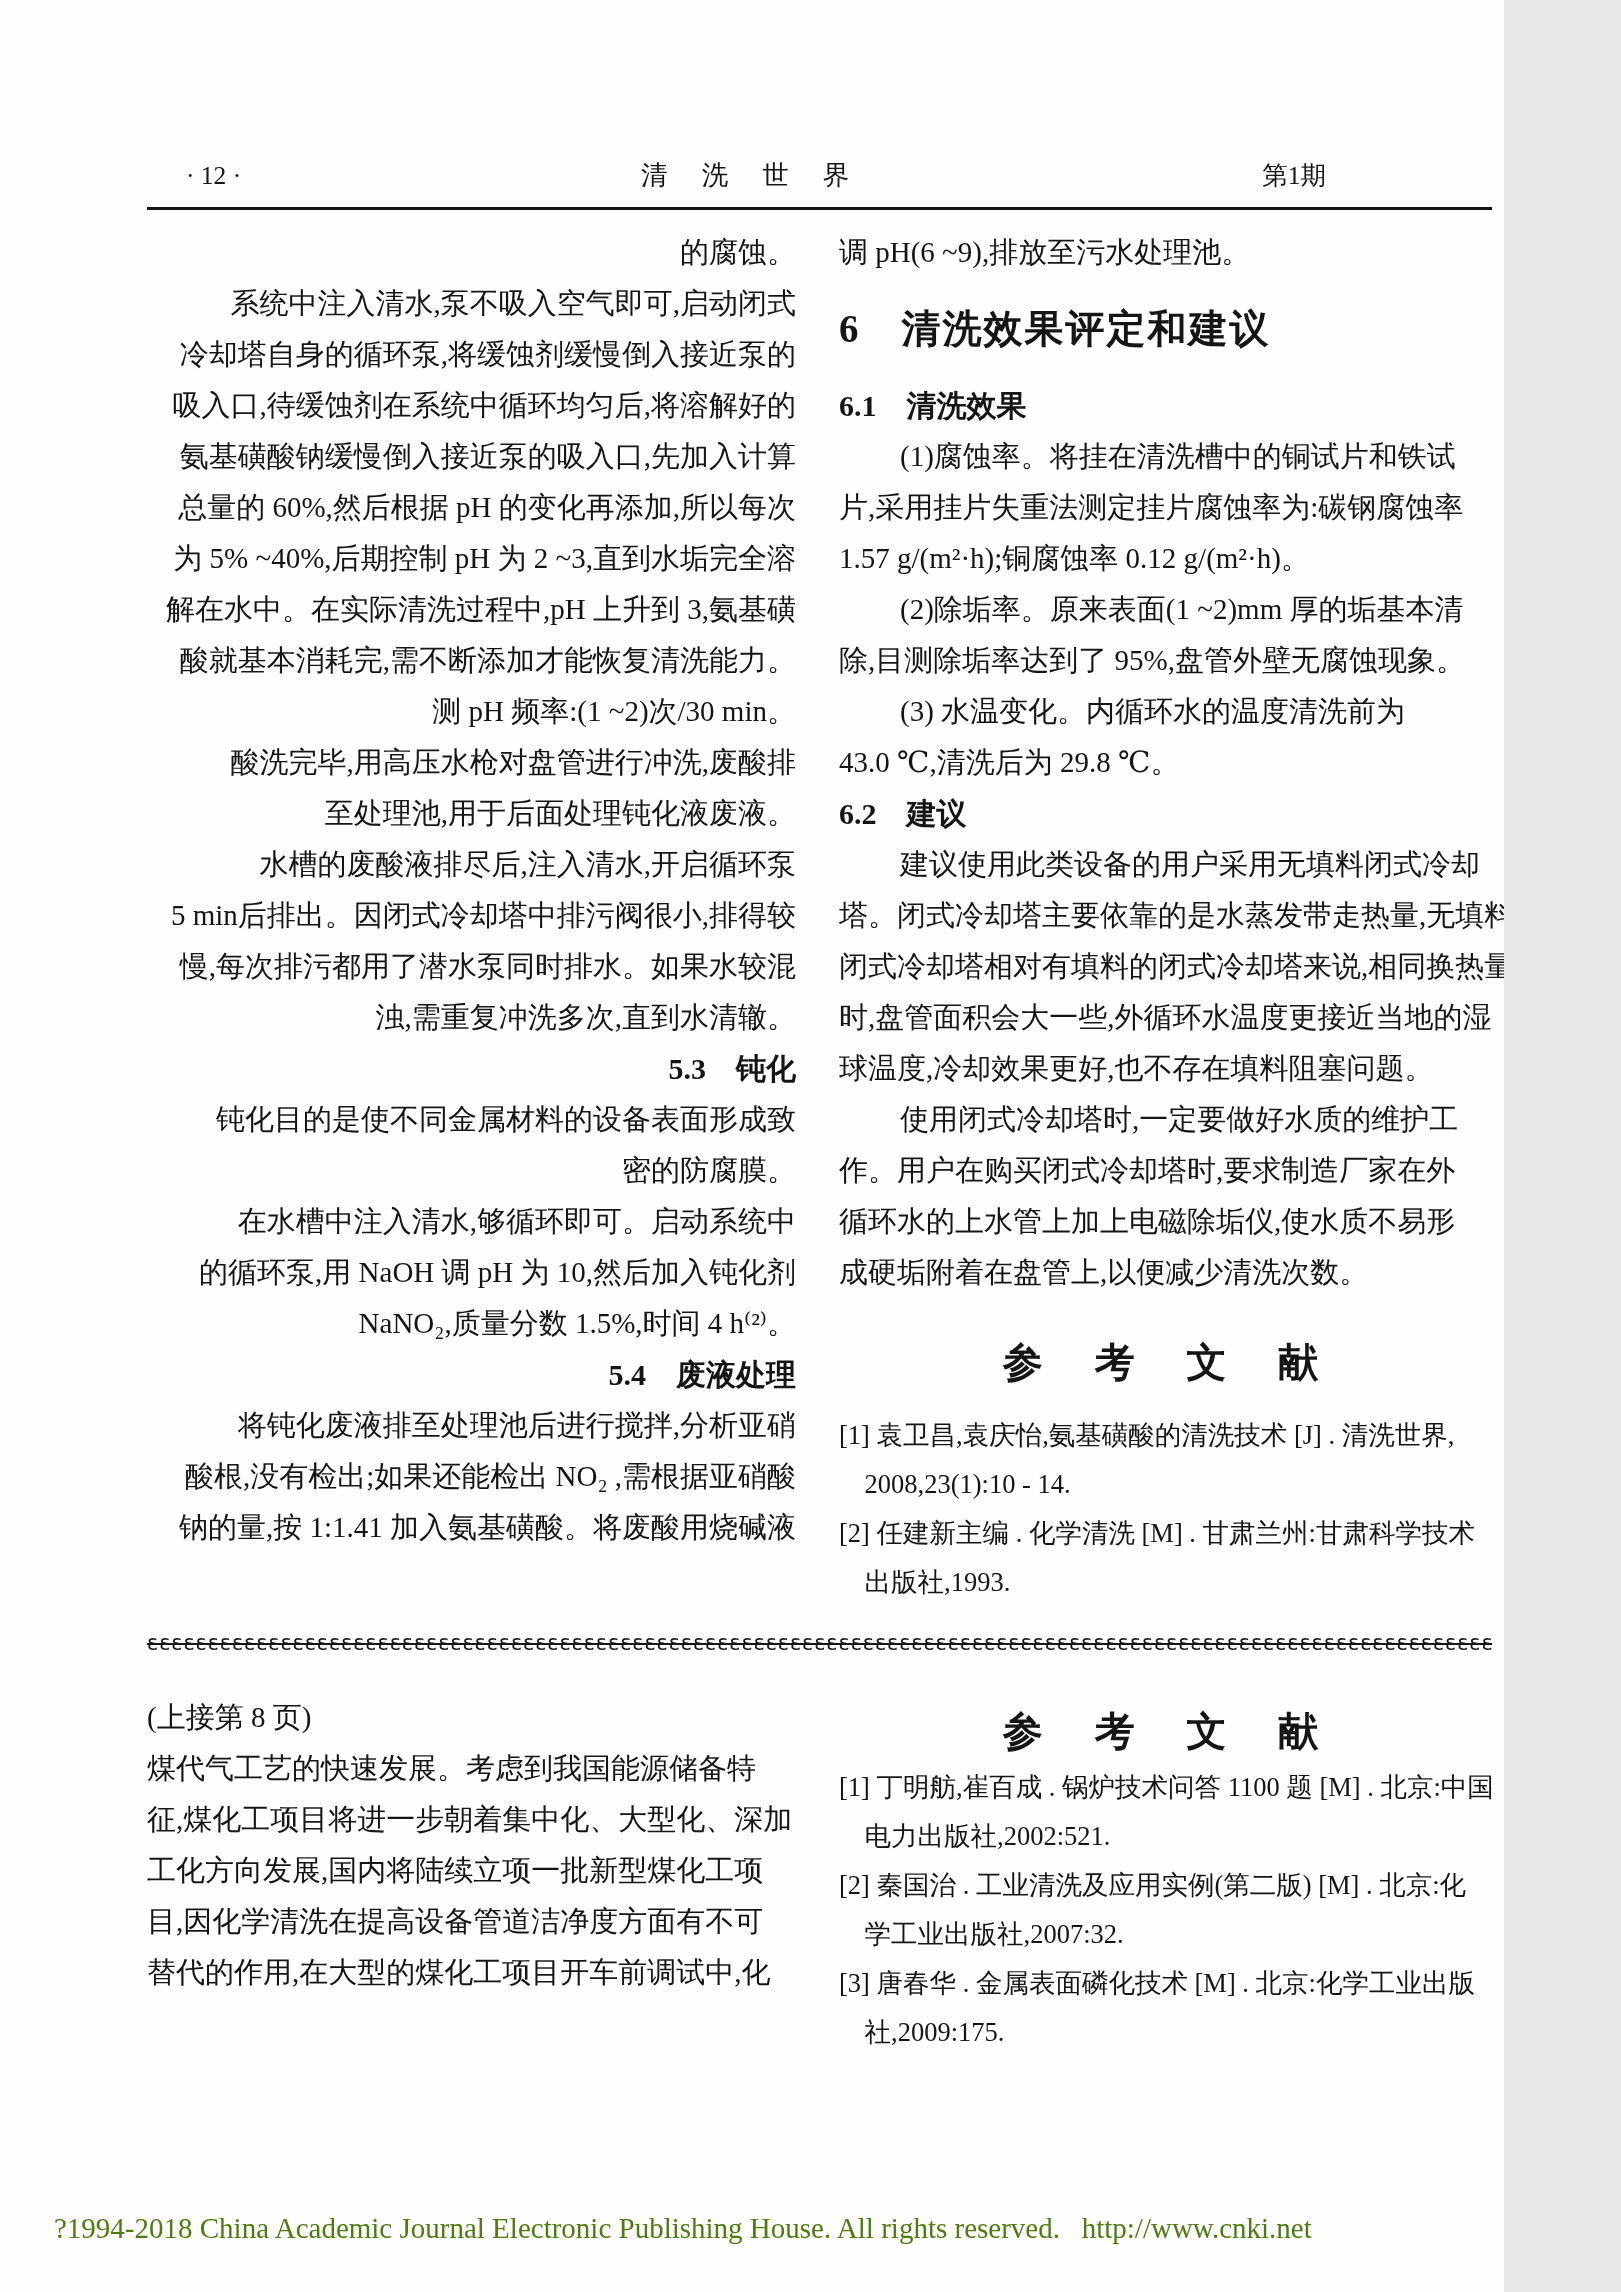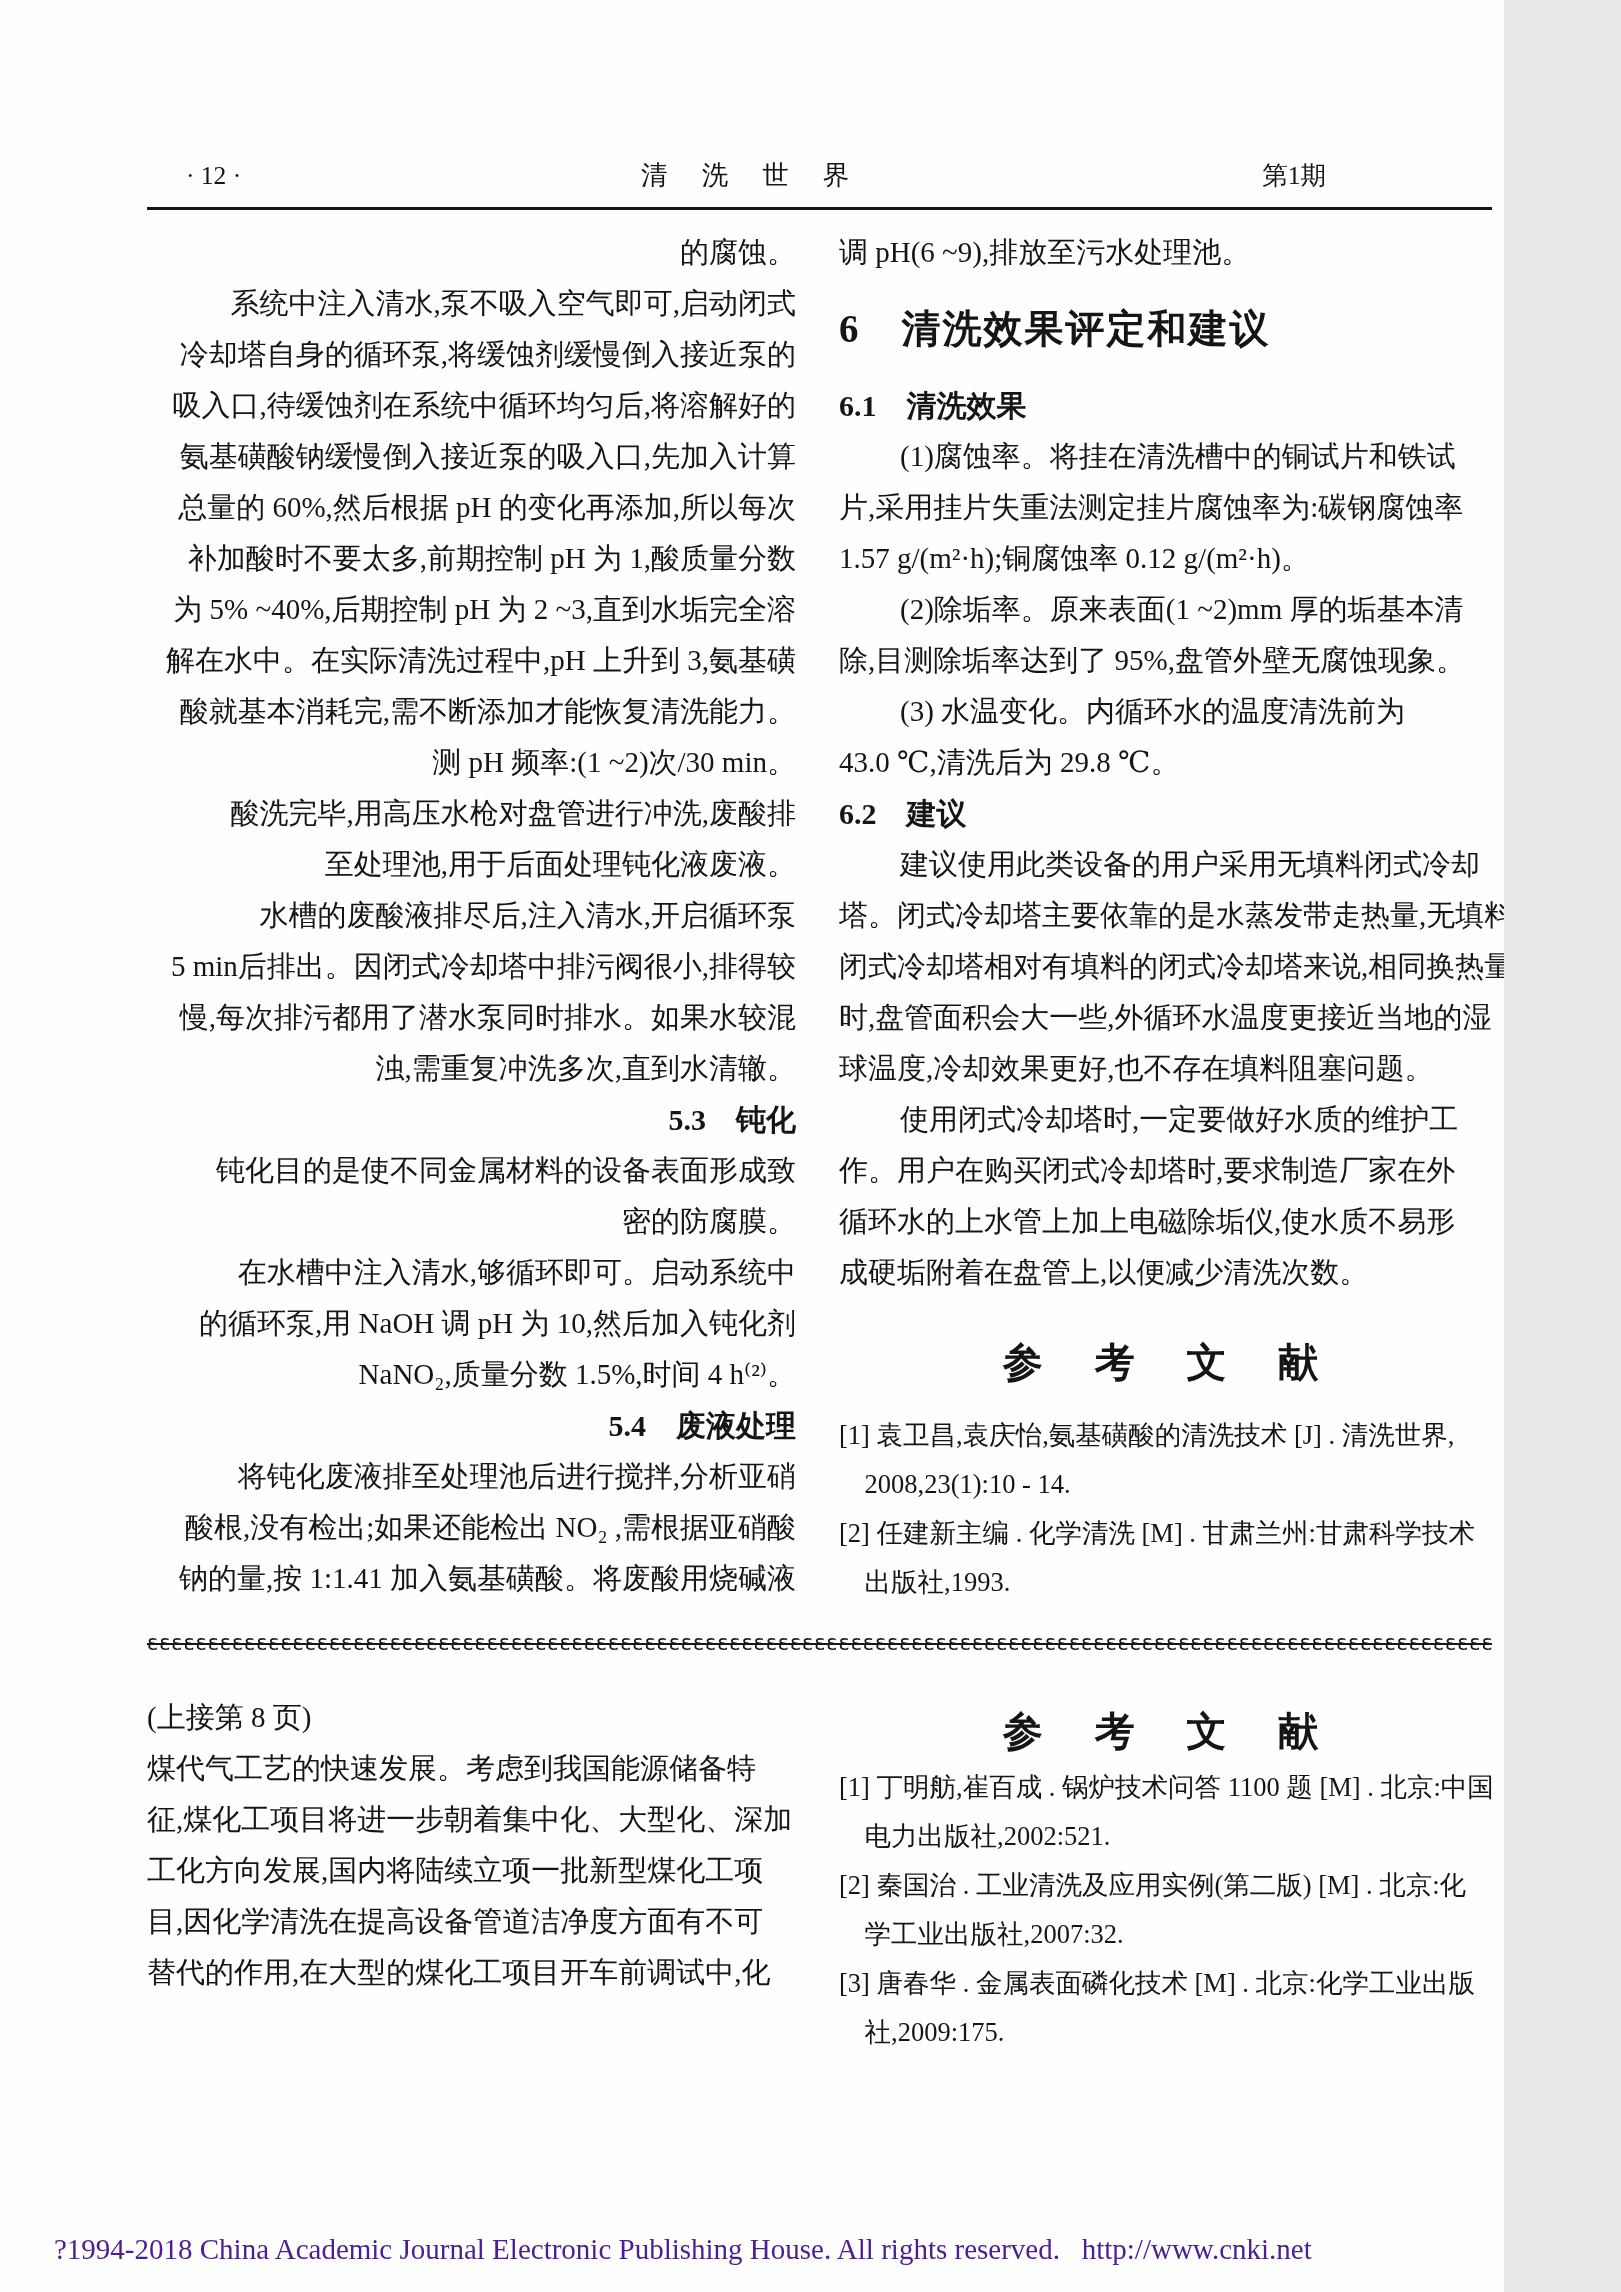--- a/index.html
+++ b/index.html
@@ -28,40 +28,39 @@
   .refhead{font-weight:bold;text-align:center;letter-spacing:5.9px;font-size:40px;}
   .col-rt .refhead{margin-top:39px;margin-bottom:23.5px;}
   .col-rb .refhead{margin-top:13.7px;margin-bottom:5.9px;}
   .ref,.refc{font-size:26.5px;height:49px;line-height:49px;}
   .refc{padding-left:25.5px;}
   .divider{position:absolute;left:147px;top:1629px;width:1345px;height:29px;}
   .divider-glyphs{display:block;width:100%;height:29px;line-height:29px;font-size:20.6px;letter-spacing:1px;
     white-space:nowrap;overflow:hidden;color:#161616;font-family:"DejaVu Sans",sans-serif;}
   .divider::after{content:"";position:absolute;left:0;top:13.7px;width:100%;height:2px;background:#161616;}
   .footer{position:absolute;left:54px;top:2207px;height:43px;line-height:43px;
-    font-size:29px;color:#4c1d95;white-space:nowrap;font-family:"Liberation Serif","DejaVu Serif",serif;margin-top:21px;}
+    font-size:29px;color:#4d7c0f;white-space:nowrap;font-family:"Liberation Serif","DejaVu Serif",serif;}
 </style>
 </head>
 <body>
 
 <div class="page">
 
   <div class="hdr-item hdr-pagenum">· 12 ·</div>
   <div class="hdr-item hdr-journal">清 洗 世 界</div>
   <div class="hdr-item hdr-issue">第1期</div>
   <div class="hdr-rule"></div>
 
   <div class="col col-lt">
       <div class="line">的腐蚀。</div>
       <div class="line indent">系统中注入清水,泵不吸入空气即可,启动闭式</div>
       <div class="line">冷却塔自身的循环泵,将缓蚀剂缓慢倒入接近泵的</div>
       <div class="line">吸入口,待缓蚀剂在系统中循环均匀后,将溶解好的</div>
       <div class="line">氨基磺酸钠缓慢倒入接近泵的吸入口,先加入计算</div>
       <div class="line">总量的 60%,然后根据 pH 的变化再添加,所以每次</div>
-      <div class="line">补加酸时不要太多,前期控制 pH 为 1,酸质量分数</div>
       <div class="line">为 5% ~40%,后期控制 pH 为 2 ~3,直到水垢完全溶</div>
       <div class="line">解在水中。在实际清洗过程中,pH 上升到 3,氨基磺</div>
       <div class="line">酸就基本消耗完,需不断添加才能恢复清洗能力。</div>
       <div class="line">测 pH 频率:(1 ~2)次/30 min。</div>
       <div class="line indent">酸洗完毕,用高压水枪对盘管进行冲洗,废酸排</div>
       <div class="line">至处理池,用于后面处理钝化液废液。</div>
       <div class="line indent">水槽的废酸液排尽后,注入清水,开启循环泵</div>
       <div class="line">5 min后排出。因闭式冷却塔中排污阀很小,排得较</div>
       <div class="line">慢,每次排污都用了潜水泵同时排水。如果水较混</div>
       <div class="line">浊,需重复冲洗多次,直到水清辙。</div>

